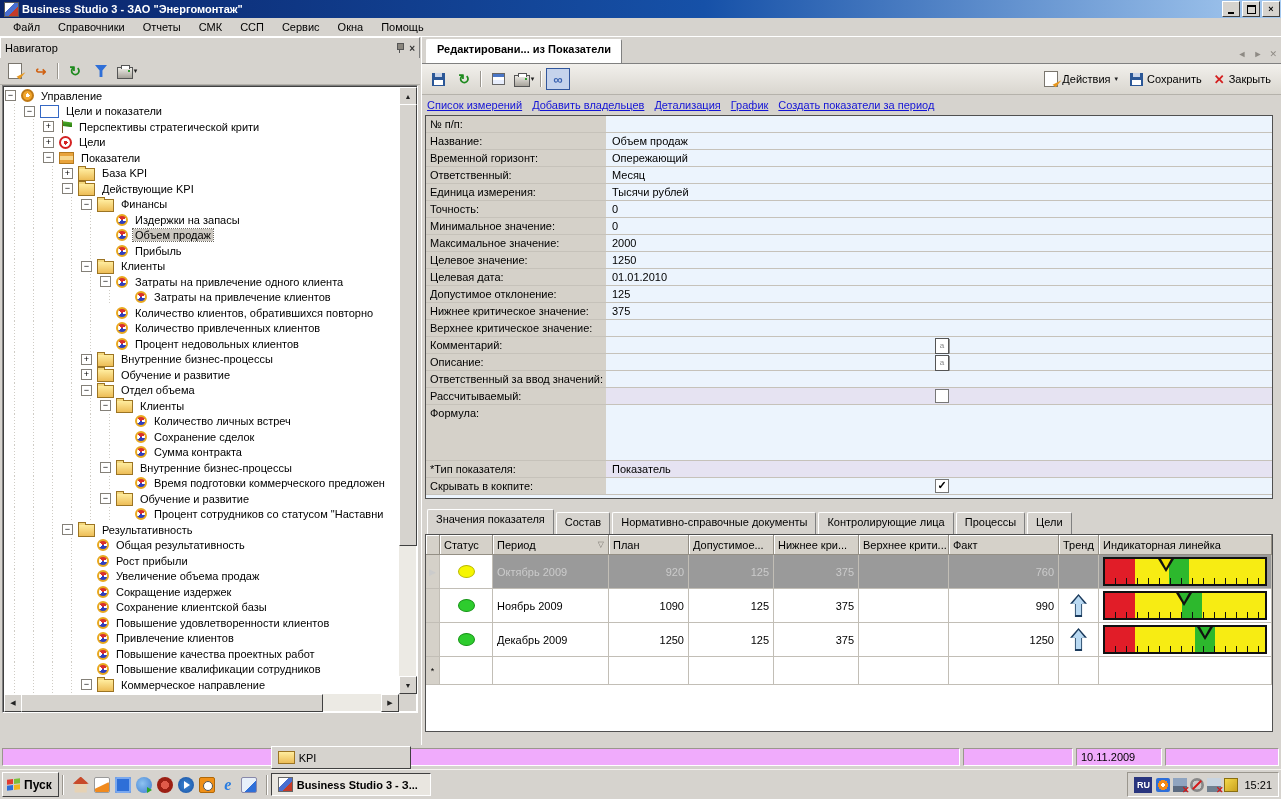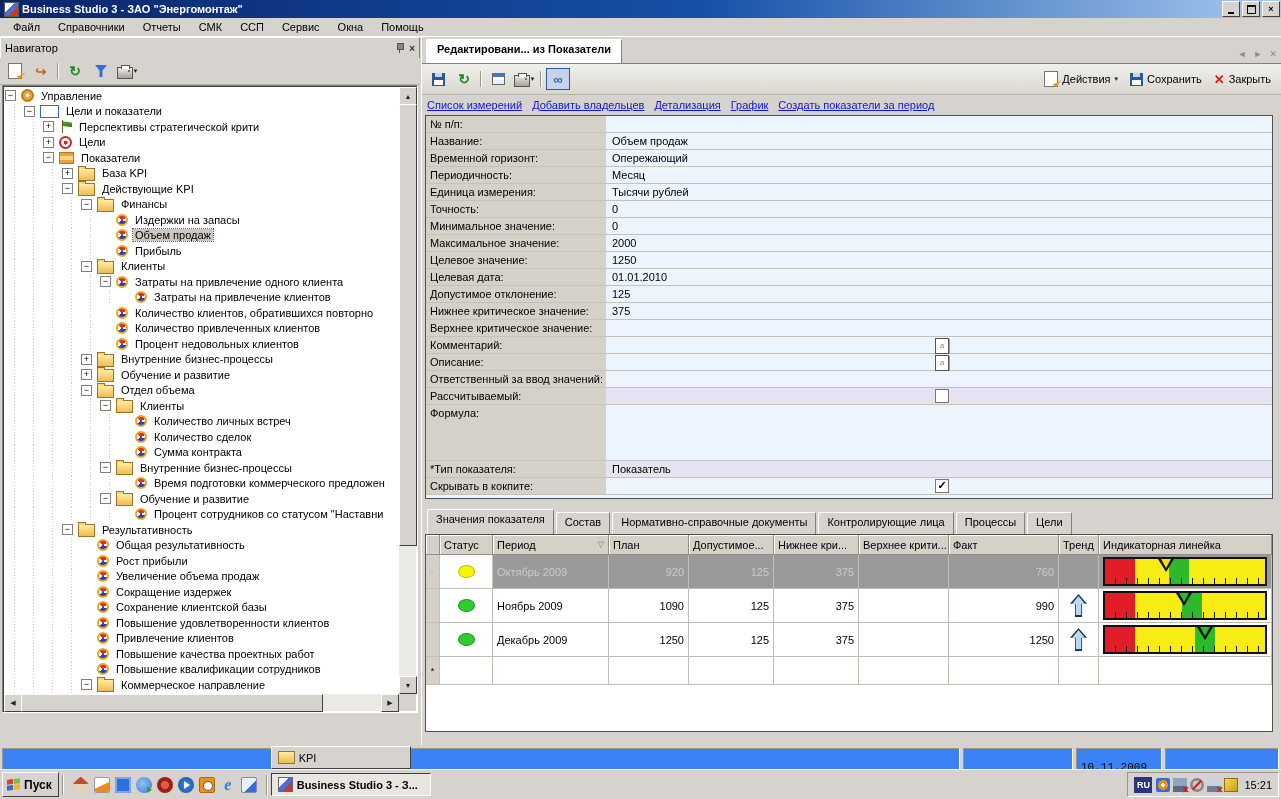--- a/index.html
+++ b/index.html
@@ -121,21 +121,21 @@
   .stc.green{background:#2ecc2e;border:1px solid #159315;}
   .uparr{position:relative;width:17px;height:23px;margin:0 auto;background:#1a3a5c;clip-path:polygon(50% 0,100% 42%,71% 42%,71% 100%,29% 100%,29% 42%,0 42%);}
   .uparr i{position:absolute;left:2px;top:2px;right:2px;bottom:2px;background:#b9d9f2;clip-path:polygon(50% 0,100% 42%,71% 42%,71% 100%,29% 100%,29% 42%,0 42%);}
   .ruler{position:relative;width:160px;height:25px;border:2px solid #111;margin:0 auto;box-sizing:content-box;}
   .ticks{position:absolute;left:0;right:0;bottom:0;height:6px;background:repeating-linear-gradient(to right,transparent 0 10px,#111 10px 11px);}
   .mark{position:absolute;top:0;width:0;height:0;border-left:8px solid transparent;border-right:8px solid transparent;border-top:13px solid #111;}
   .mark::after{content:"";position:absolute;left:-5px;top:-13px;border-left:5px solid transparent;border-right:5px solid transparent;border-top:9px solid var(--mc,#2db82d);}
 
   
   .statusbar{position:absolute;left:0;right:0;top:747px;height:20px;display:flex;gap:3px;padding:1px 2px;box-sizing:border-box;}
-  .sbp{border:1px solid;border-color:#9a968e #fff #fff #9a968e;background:#3b82f6;padding:12px 4px;box-sizing:border-box;font-family:Liberation Mono, monospace;}
+  .sbp{border:1px solid;border-color:#9a968e #fff #fff #9a968e;background:#f0abfc;padding:2px 4px;box-sizing:border-box;}
   .sbp.big{flex:1;}
 
   
   .taskbar{position:absolute;left:0;right:0;bottom:0;height:29px;background:#d6d3ce;border-top:1px solid #f6f4f0;display:flex;align-items:center;padding:0 2px;gap:3px;}
   .startbtn{height:23px;display:flex;align-items:center;gap:4px;padding:0 6px 0 4px;background:#d6d3ce;border:1px solid;border-color:#fff #404040 #404040 #fff;font-weight:bold;font-size:12px;}
   .winflag{display:inline-block;width:13px;height:12px;transform:skewY(-6deg);}
   .winflag b{float:left;width:6px;height:5px;margin:0 .5px .5px 0;}
   .wf1{background:#e03c32;} .wf2{background:#7bbf3a;} .wf3{background:#2e6fd8;} .wf4{background:#f0b51e;}
   .qlbar{display:flex;align-items:center;gap:5px;padding:0 6px;}
   .ql{width:16px;height:16px;display:inline-block;border-radius:2px;}
@@ -427,21 +427,21 @@
           </div>
           <div class="trow">
             <span class="ind"></span>
             <span class="ind"></span>
             <span class="ind"></span>
             <span class="ind"></span>
             <span class="ind"></span>
             <span class="ind"></span>
             <span class="nobox"></span>
             <span class="tico t-kpi"></span>
-            <span class="tlabel">Количество сделок</span>
+            <span class="tlabel">Сохранение сделок</span>
           </div>
           <div class="trow">
             <span class="ind"></span>
             <span class="ind"></span>
             <span class="ind"></span>
             <span class="ind"></span>
             <span class="ind"></span>
             <span class="ind"></span>
             <span class="nobox"></span>
             <span class="tico t-kpi"></span>
@@ -670,21 +670,21 @@
         </div>
         <div class="frow">
           <div class="flabel">Название:</div>
           <div class="fval"><span>Объем продаж</span></div>
         </div>
         <div class="frow">
           <div class="flabel">Временной горизонт:</div>
           <div class="fval"><span>Опережающий</span></div>
         </div>
         <div class="frow">
-          <div class="flabel">Периодичность:</div>
+          <div class="flabel">Ответственный:</div>
           <div class="fval"><span>Месяц</span></div>
         </div>
         <div class="frow">
           <div class="flabel">Единица измерения:</div>
           <div class="fval"><span>Тысячи рублей</span></div>
         </div>
         <div class="frow">
           <div class="flabel">Точность:</div>
           <div class="fval"><span>0</span></div>
         </div>

